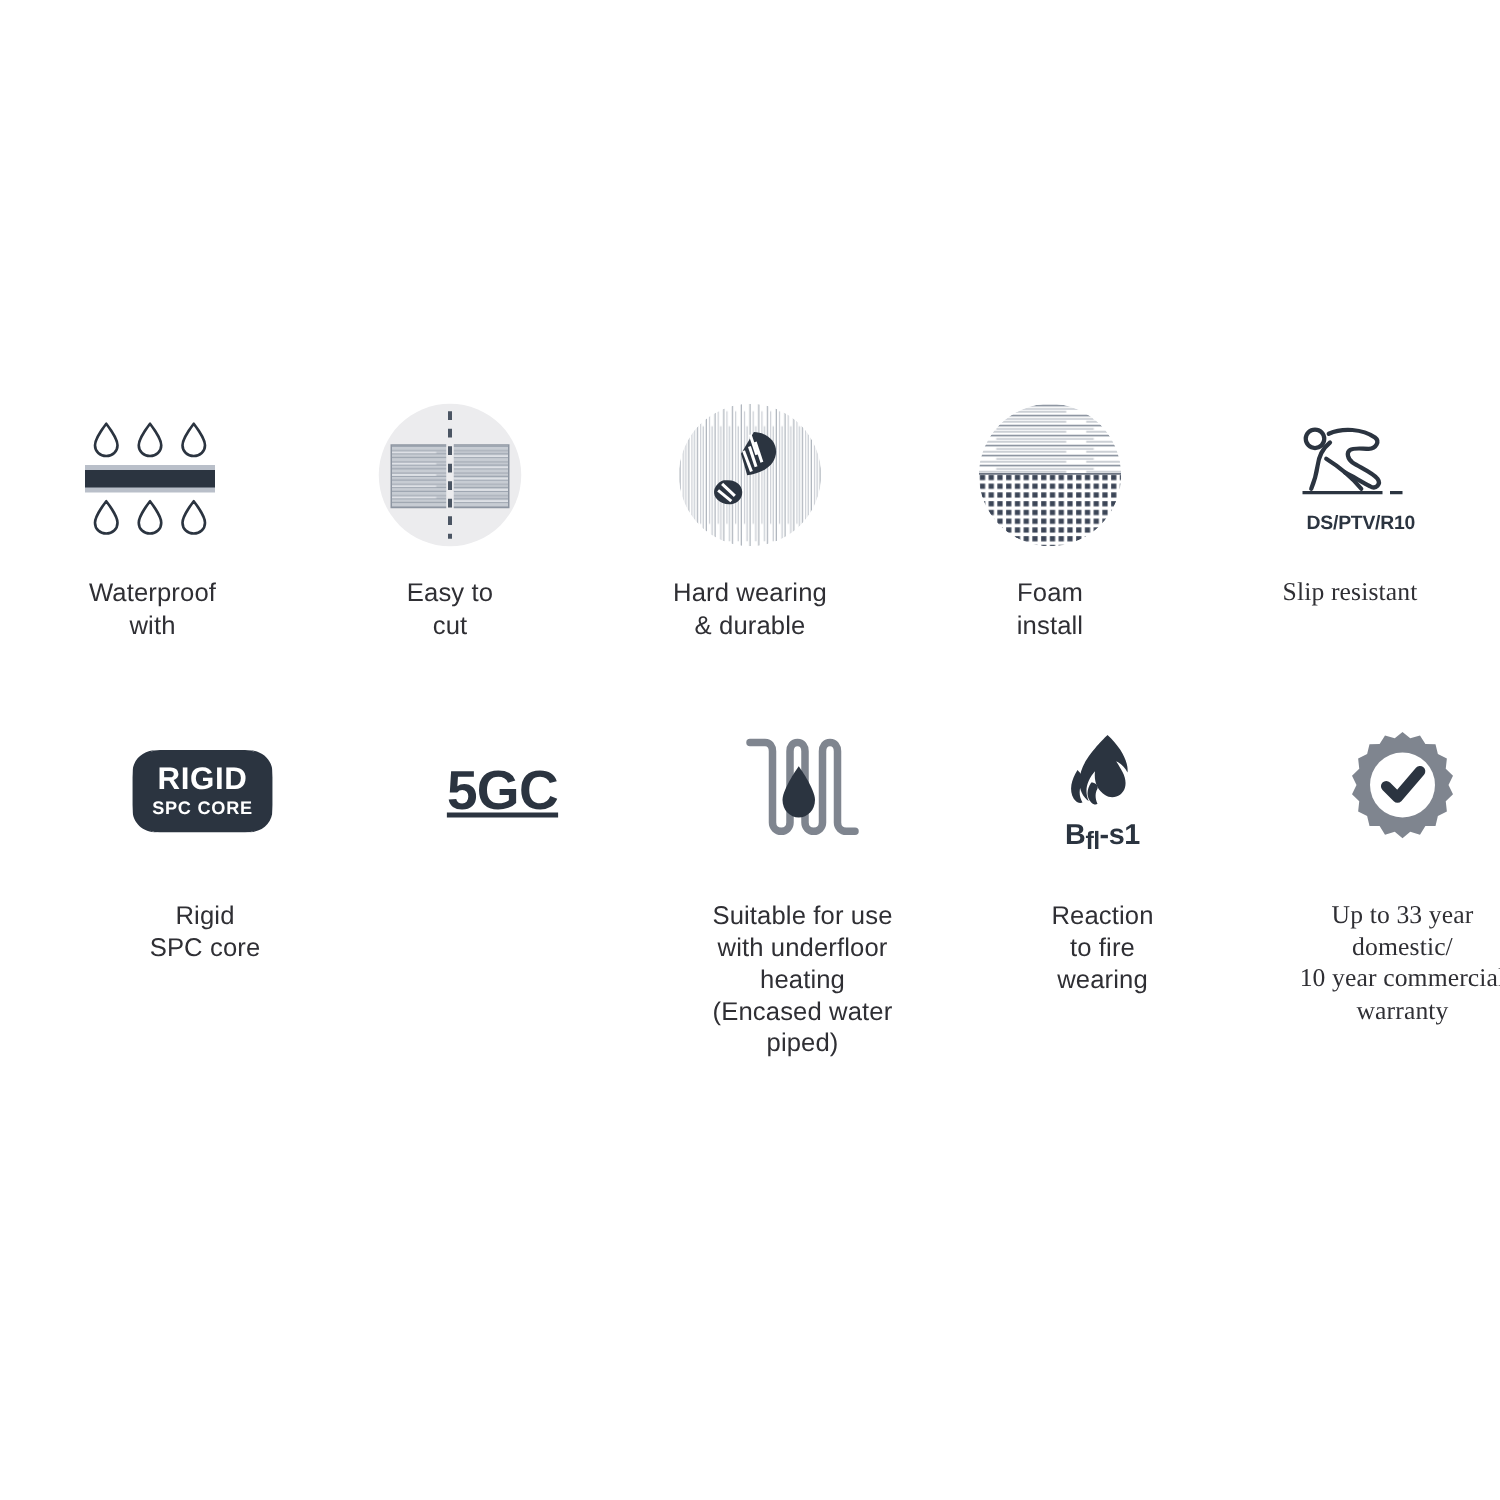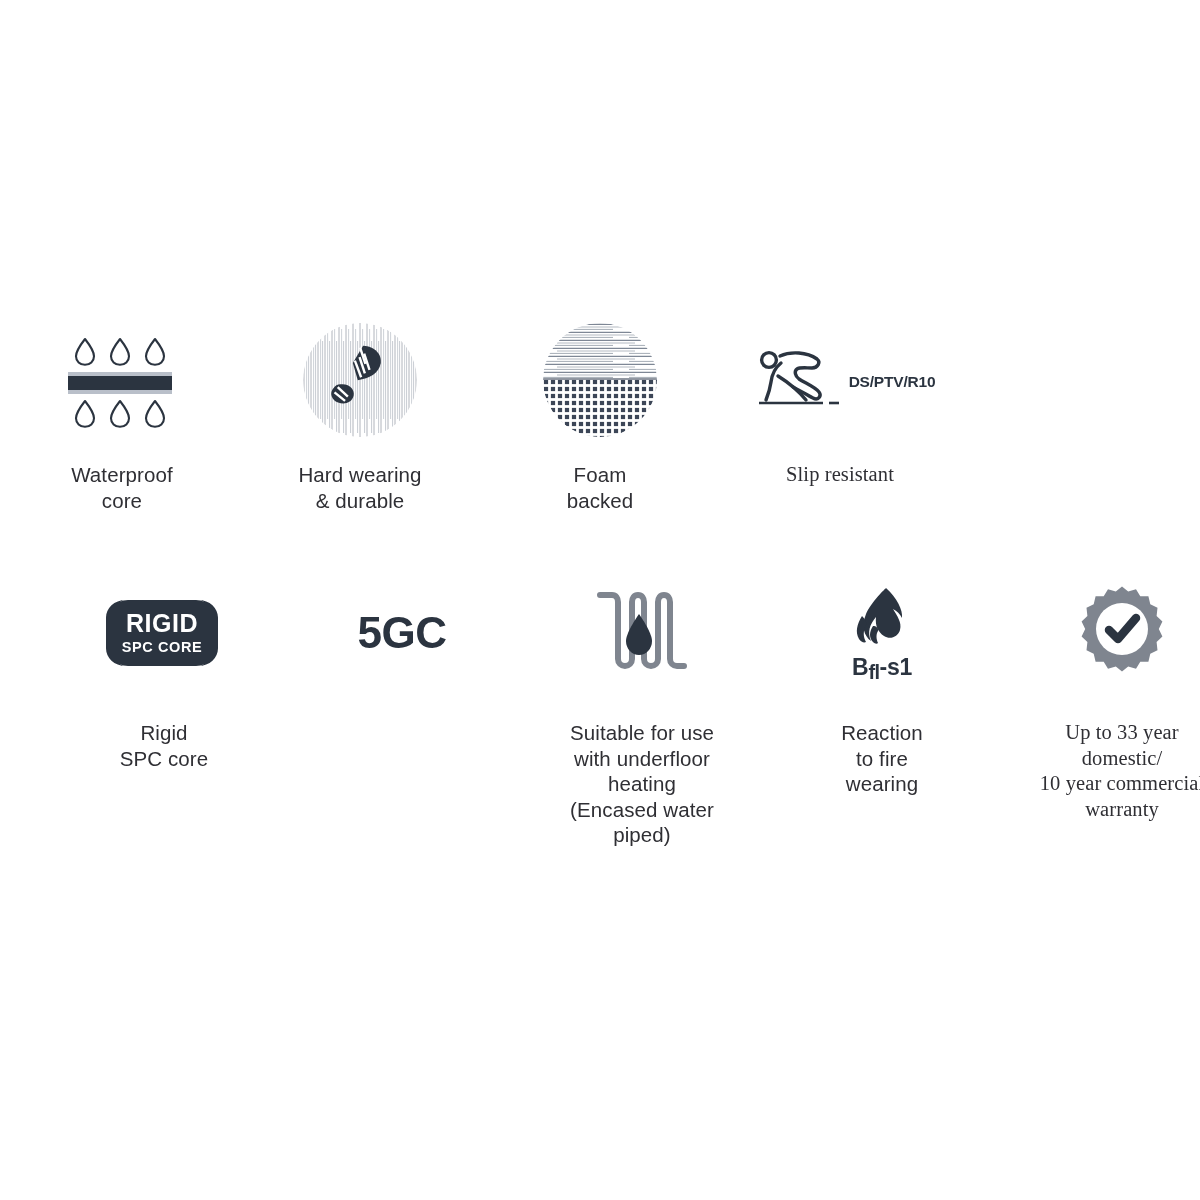--- a/index.html
+++ b/index.html
@@ -142,20 +142,21 @@
     margin-top: 4px;
   }
 
   
   .fivegc {
     font-size: 44px;
     font-weight: bold;
     color: #2b3440;
     letter-spacing: -0.5px;
     font-family: "Liberation Sans", sans-serif;
+    text-decoration: underline;
   }
 
   
   .fire-wrap {
     display: flex;
     flex-direction: column;
     align-items: center;
   }
   .fire-label {
     font-size: 23px;
@@ -170,21 +171,22 @@
   .fire-label .sub {
     font-size: 20px;
     position: relative;
     top: 4px;
     letter-spacing: -0.5px;
   }
 
   
   .slip-wrap {
     display: flex;
-    align-items: center;
+    flex-direction: column;
+    align-items: flex-end;
   }
   .slip-label {
     font-size: 15.5px;
     font-weight: bold;
     color: #2b3440;
     letter-spacing: -0.2px;
     line-height: 1;
     margin-top: 3px;
   }
 </style>
@@ -232,23 +234,44 @@
               </span>
               <span class="drop-o">
                 <svg width="26" height="30" viewBox="0 0 26 30">
                     <path d="M13 2 C13 2 4 13.5 4 19.2 C4 24.3 8 27.8 13 27.8 C18 27.8 22 24.3 22 19.2 C22 13.5 13 2 13 2 Z" fill="none" stroke="#2b3440" stroke-width="2.1" stroke-linejoin="round"></path>
                   </svg>
               </span>
             </div>
           </div>
         </div>
         <div class="caption">Waterproof
-core</div>
-      </div>
-
+with</div>
+      </div>
+
+      <div class="cell c1">
+        <div class="icon-box">
+          <div class="circ bg-grey">
+            <svg width="114" height="114" viewBox="0 0 114 114">
+              <defs>
+                <pattern id="grainH" width="114" height="9" patternUnits="userSpaceOnUse">
+                  <rect width="114" height="9" fill="#c7ccd3"></rect>
+                  <path d="M0 1.5 H114 M0 4 H114 M0 7 H114" stroke="#9ba3ae" stroke-width="0.9"></path>
+                  <path d="M8 3 H46 M60 6 H104" stroke="#e7eaee" stroke-width="1.1"></path>
+                </pattern>
+              </defs>
+              <rect x="10" y="33" width="94" height="50" fill="url(#grainH)"></rect>
+              <rect x="10" y="33" width="94" height="50" fill="none" stroke="#8d95a1" stroke-width="1.2"></rect>
+              <rect x="54" y="31" width="6" height="54" fill="#ececee"></rect>
+              <line x1="57" y1="6" x2="57" y2="108" stroke="#4b5563" stroke-width="3.2" stroke-dasharray="7 7" stroke-linecap="butt"></line>
+            </svg>
+          </div>
+        </div>
+        <div class="caption">Easy to
+cut</div>
+      </div>
 
       <div class="cell c2">
         <div class="icon-box">
           <div class="circ">
             <svg width="114" height="114" viewBox="0 0 114 114">
               <defs>
                 <pattern id="grainV" width="7" height="114" patternUnits="userSpaceOnUse">
                   <rect width="7" height="114" fill="#ffffff"></rect>
                   <path d="M1 0 V114" stroke="#9aa1ab" stroke-width="0.8"></path>
                   <path d="M3.6 6 V96" stroke="#c2c7ce" stroke-width="0.8"></path>
@@ -302,21 +325,21 @@
               </defs>
               <g clip-path="url(#clipC4)">
                 <rect x="0" y="0" width="114" height="56" fill="url(#grainH2)"></rect>
                 <rect x="0" y="56" width="114" height="58" fill="url(#foamDots)"></rect>
                 <line x1="0" y1="56" x2="114" y2="56" stroke="#6c7482" stroke-width="1.4"></line>
               </g>
             </svg>
           </div>
         </div>
         <div class="caption">Foam
-backed</div>
+install</div>
       </div>
 
       <div class="cell c4">
         <div class="icon-box">
           <div class="slip-wrap">
             <svg width="104" height="74" viewBox="0 0 104 74">
               <g fill="none" stroke="#2b3440" stroke-width="3.4" stroke-linejoin="round" stroke-linecap="round">
                 <circle cx="24" cy="17" r="7.4"></circle>
                 <path d="M35 13 C46 8 62 9 72 16 C76 19 73 25 67 25 C61 25 55 24 52 26 C49 28 50 33 54 36 C60 40 70 44 74 49 C77 53 73 58 68 55 C62 52 54 47 48 44"></path>
                 <path d="M36 20 C31 24 27 31 26 39 C25 46 23 52 21 57"></path>

